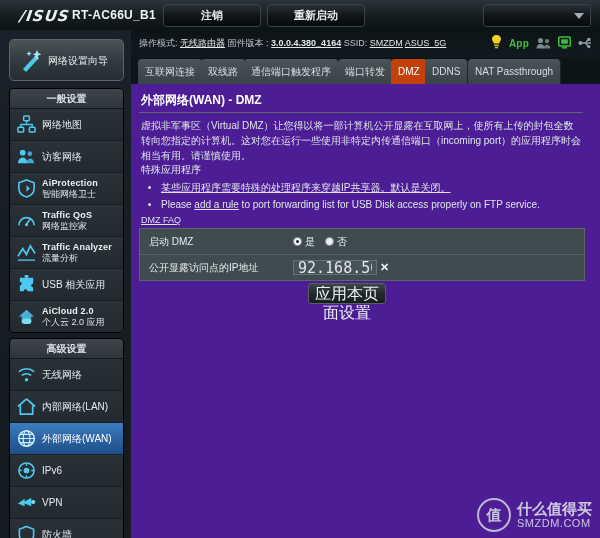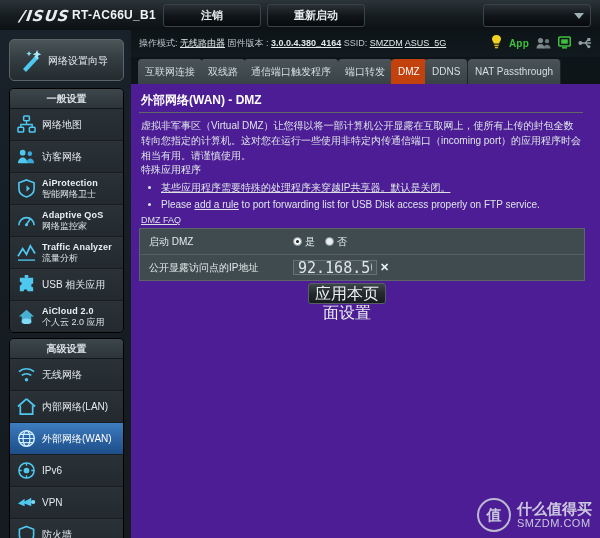--- a/index.html
+++ b/index.html
@@ -490,21 +490,21 @@
         </div>
       </div>
 
       <div class="menu-item">
         <svg class="menu-icon" viewBox="0 0 20 20">
           <path d="M2 15 A8 8 0 0 1 18 15" fill="none" stroke="#4fc8f0" stroke-width="1.7"></path>
           <path d="M10 14 L14.5 7.5" stroke="#4fc8f0" stroke-width="1.7"></path>
           <circle cx="10" cy="14.5" r="1.6" fill="#4fc8f0"></circle>
         </svg>
         <div class="mi-text">
-          <span class="mi-en">Adaptive QoS</span>
+          <span class="mi-en">Traffic QoS</span>
           <span class="mi-zh">网络监控家</span>
         </div>
       </div>
 
       <div class="menu-item">
         <svg class="menu-icon" viewBox="0 0 20 20">
           <path d="M1 14 L6 6 L10 12 L14 3 L19 11" fill="none" stroke="#4fc8f0" stroke-width="1.8"></path>
           <path d="M1 18 h18" stroke="#4fc8f0" stroke-width="1.4"></path>
         </svg>
         <div class="mi-text">

